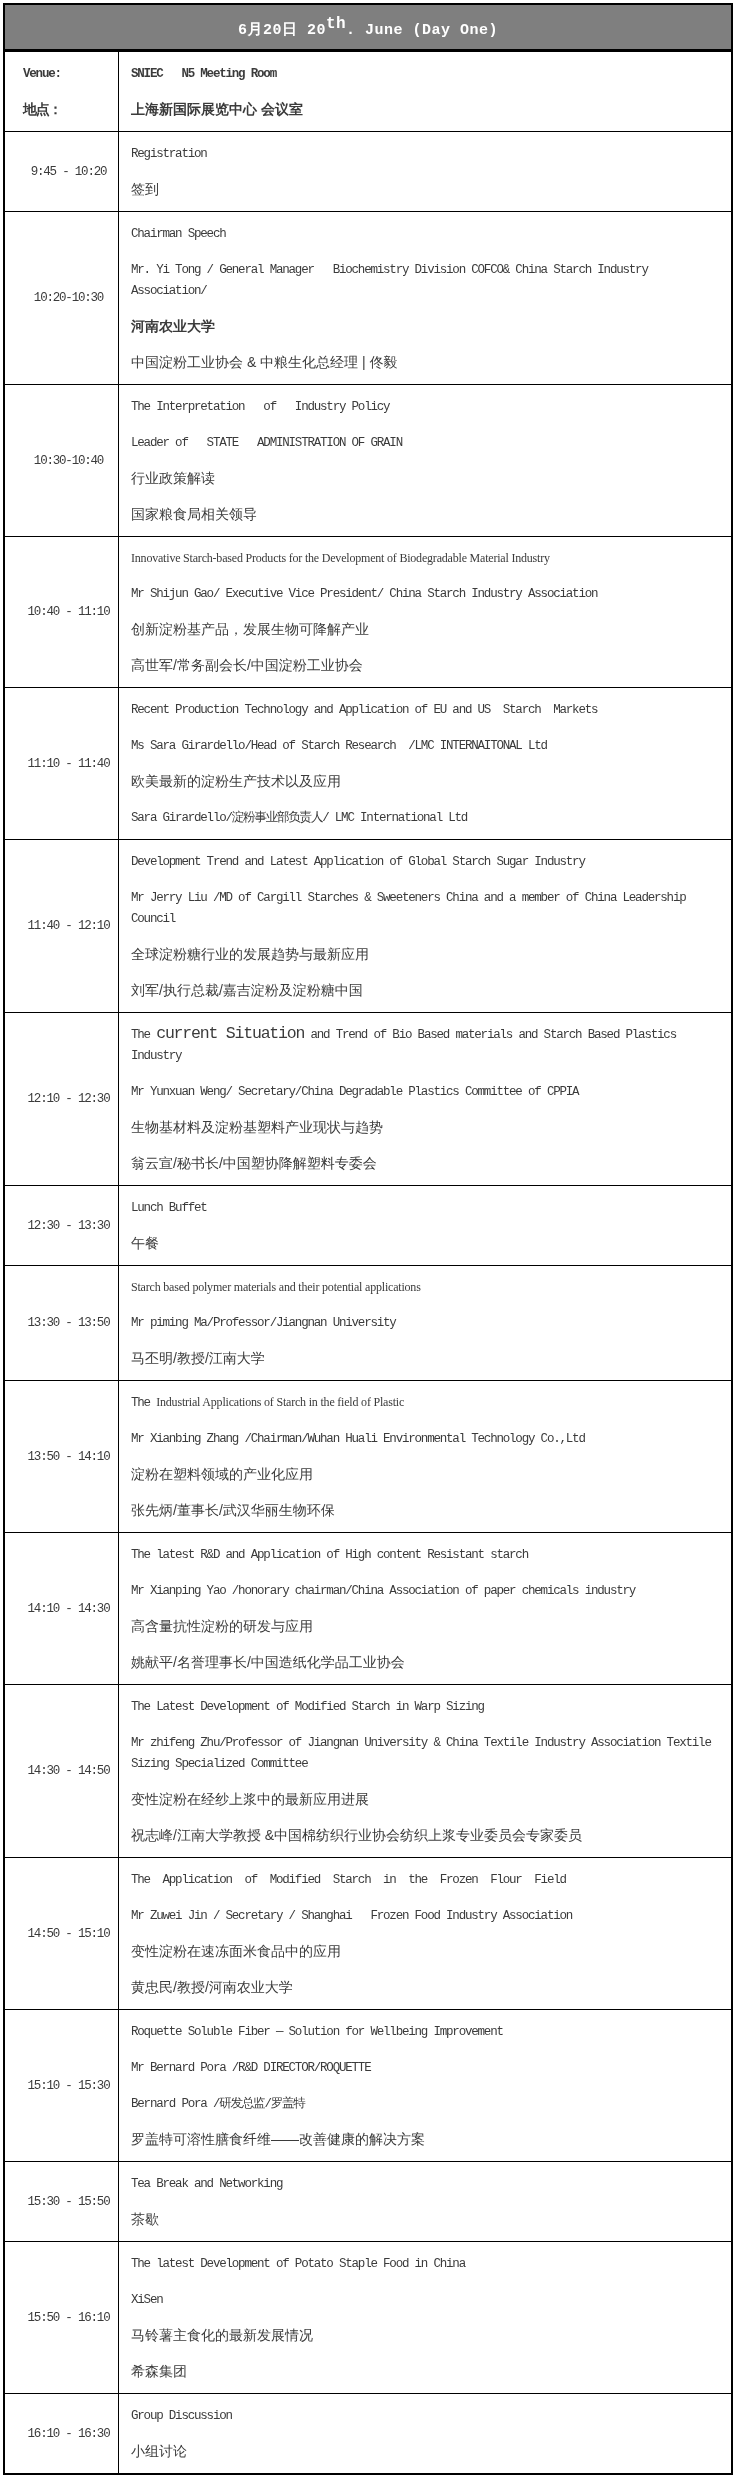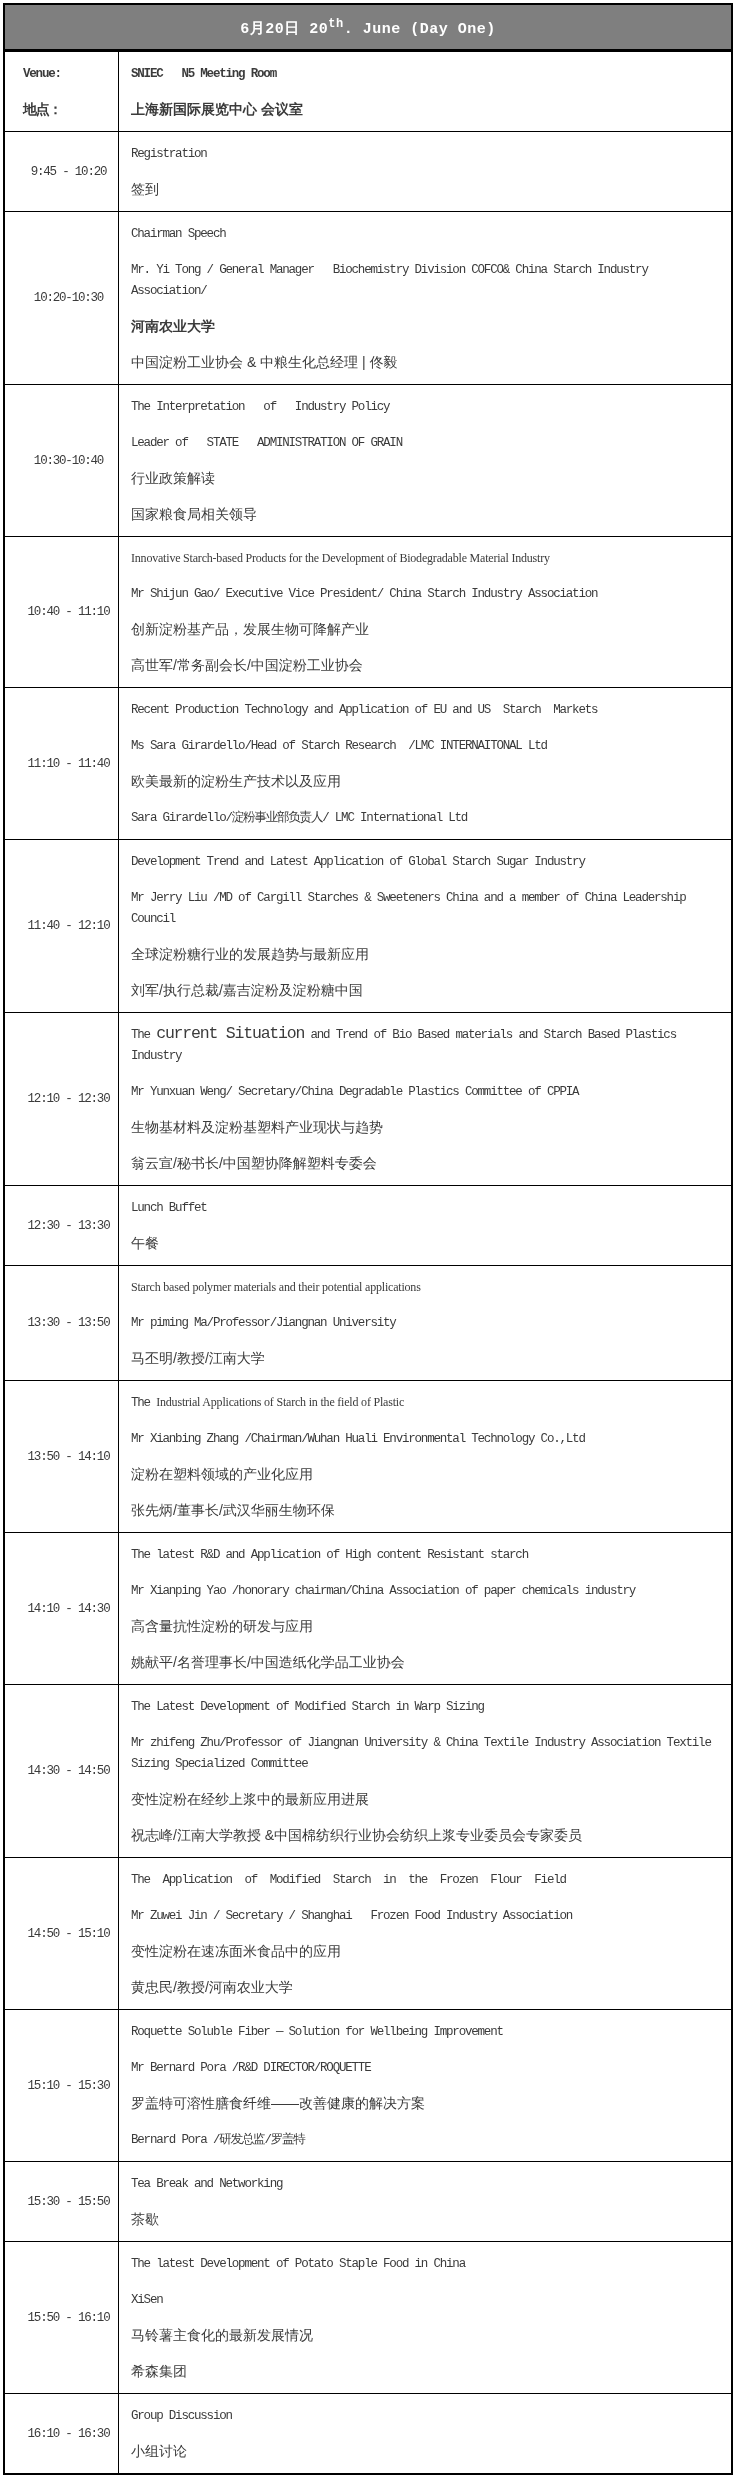--- a/index.html
+++ b/index.html
@@ -21,21 +21,21 @@
     height: 47px;
     display: flex;
     align-items: center;
     justify-content: center;
     color: #ffffff;
     font-family: "Liberation Mono", monospace;
     font-weight: bold;
     font-size: 15px;
     letter-spacing: 0.5px;
   }
-  .day-header sup { font-size: 12px; }
+  .day-header sup { font-size: 16px; }
   .row {
     display: flex;
     border-bottom: 1px solid #000000;
   }
   .row:last-child { border-bottom: none; }
   .time-cell {
     flex: 0 0 114px;
     width: 114px;
     border-right: 1px solid #000000;
     display: flex;
@@ -246,22 +246,22 @@
           <div class="line"><span class="seg cjk">黄忠民/教授/河南农业大学</span></div>
         </div>
       </div>
       <div class="row">
         <div class="time-cell">
           <span class="seg">15:10 - 15:30</span>
         </div>
         <div class="content-cell">
           <div class="line"><span class="seg mono">Roquette Soluble Fiber — Solution for Wellbeing Improvement</span></div>
           <div class="line"><span class="seg mono">Mr Bernard Pora /R&amp;D DIRECTOR/ROQUETTE</span></div>
+          <div class="line"><span class="seg mono">Bernard Pora /研发总监/罗盖特</span></div>
           <div class="line"><span class="seg cjk">罗盖特可溶性膳食纤维——改善健康的解决方案</span></div>
-          <div class="line"><span class="seg mono">Bernard Pora /研发总监/罗盖特</span></div>
         </div>
       </div>
       <div class="row">
         <div class="time-cell">
           <span class="seg">15:30 - 15:50</span>
         </div>
         <div class="content-cell">
           <div class="line"><span class="seg mono">Tea Break and Networking</span></div>
           <div class="line"><span class="seg cjk">茶歇</span></div>
         </div>

